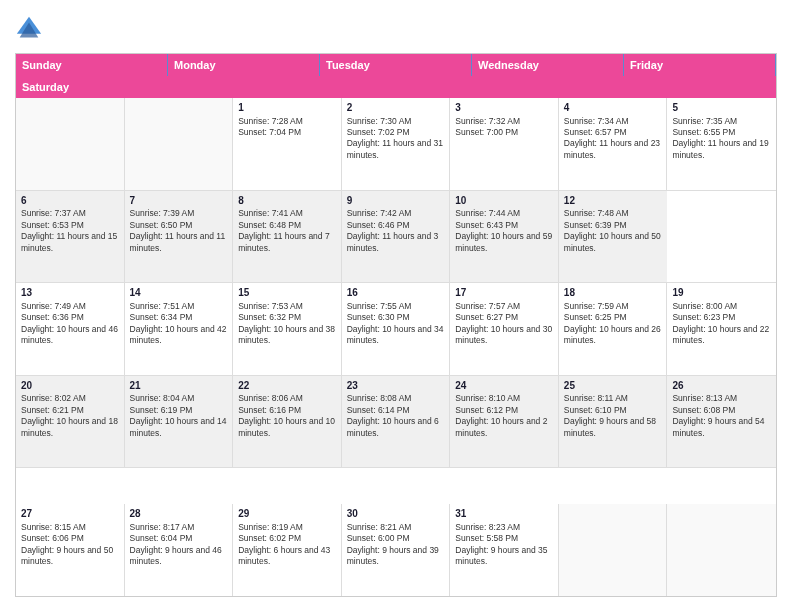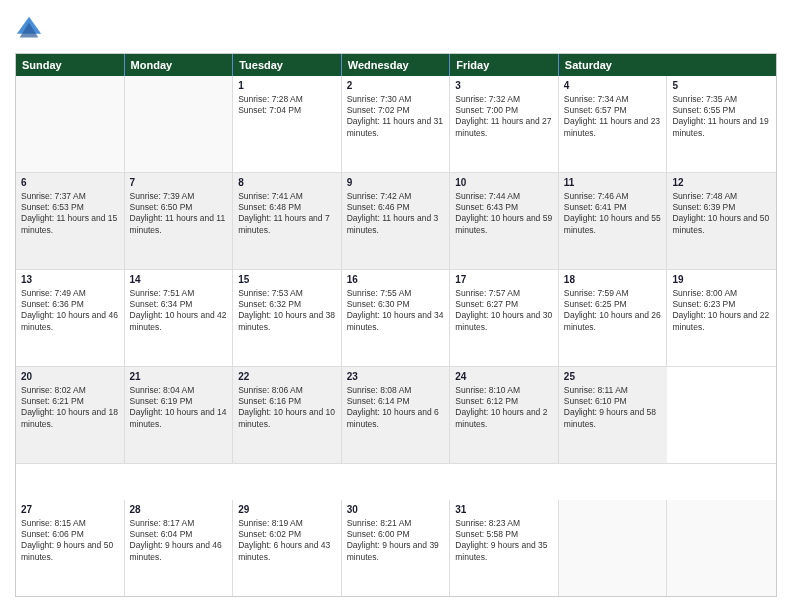--- a/index.html
+++ b/index.html
@@ -55,22 +55,22 @@
       color: #1a1a2e;
     }
     .calendar {
       flex: 1;
       display: flex;
       flex-direction: column;
       border: 1px solid #ccc;
     }
     .cal-header {
       display: grid;
-      grid-template-columns: repeat(7, 1fr);
-      background: #14532d;
+      grid-template-columns: repeat(5, 1fr);
+      background: #ec4899;
     }
     .cal-header-cell {
       color: white;
       font-weight: bold;
       font-size: 11px;
       padding: 5px 6px;
       border-right: 1px solid #5a8ad0;
       text-align: left;
     }
     .cal-header-cell:last-child { border-right: none; }
@@ -134,49 +134,49 @@
         <div class="cal-header-cell">Wednesday</div>
         <div class="cal-header-cell">Friday</div>
         <div class="cal-header-cell">Saturday</div>
       </div>
     <div class="cal-body">
     <div class="cal-row">
           <div class="cal-cell empty"></div>
           <div class="cal-cell empty"></div>
           <div class="cal-cell"><span class="day-num">1</span><span>Sunrise: 7:28 AM</span><br><span>Sunset: 7:04 PM</span><br></div>
           <div class="cal-cell"><span class="day-num">2</span><span>Sunrise: 7:30 AM</span><br><span>Sunset: 7:02 PM</span><br><span>Daylight: 11 hours and 31 minutes.</span></div>
-          <div class="cal-cell"><span class="day-num">3</span><span>Sunrise: 7:32 AM</span><br><span>Sunset: 7:00 PM</span><br><span>Daylight: 11 hours and 27 minutes.</span></div>
+          <div class="cal-cell"><span class="day-num">3</span><span>Sunrise: 7:32 AM</span><br><span>Sunset: 7:00 PM</span><br></div>
           <div class="cal-cell"><span class="day-num">4</span><span>Sunrise: 7:34 AM</span><br><span>Sunset: 6:57 PM</span><br><span>Daylight: 11 hours and 23 minutes.</span></div>
           <div class="cal-cell"><span class="day-num">5</span><span>Sunrise: 7:35 AM</span><br><span>Sunset: 6:55 PM</span><br><span>Daylight: 11 hours and 19 minutes.</span></div>
         </div>
         <div class="cal-row">
           <div class="cal-cell shaded"><span class="day-num">6</span><span>Sunrise: 7:37 AM</span><br><span>Sunset: 6:53 PM</span><br><span>Daylight: 11 hours and 15 minutes.</span></div>
           <div class="cal-cell shaded"><span class="day-num">7</span><span>Sunrise: 7:39 AM</span><br><span>Sunset: 6:50 PM</span><br><span>Daylight: 11 hours and 11 minutes.</span></div>
           <div class="cal-cell shaded"><span class="day-num">8</span><span>Sunrise: 7:41 AM</span><br><span>Sunset: 6:48 PM</span><br><span>Daylight: 11 hours and 7 minutes.</span></div>
           <div class="cal-cell shaded"><span class="day-num">9</span><span>Sunrise: 7:42 AM</span><br><span>Sunset: 6:46 PM</span><br><span>Daylight: 11 hours and 3 minutes.</span></div>
           <div class="cal-cell shaded"><span class="day-num">10</span><span>Sunrise: 7:44 AM</span><br><span>Sunset: 6:43 PM</span><br><span>Daylight: 10 hours and 59 minutes.</span></div>
-          <div class="cal-cell shaded"><span class="day-num">11</span><span>Sunrise: 7:46 AM</span><br><span>Sunset: 6:41 PM</span><br><span>Daylight: 10 hours and 55 minutes.</span></div>
           <div class="cal-cell shaded"><span class="day-num">12</span><span>Sunrise: 7:48 AM</span><br><span>Sunset: 6:39 PM</span><br><span>Daylight: 10 hours and 50 minutes.</span></div>
         </div>
         <div class="cal-row">
           <div class="cal-cell"><span class="day-num">13</span><span>Sunrise: 7:49 AM</span><br><span>Sunset: 6:36 PM</span><br><span>Daylight: 10 hours and 46 minutes.</span></div>
           <div class="cal-cell"><span class="day-num">14</span><span>Sunrise: 7:51 AM</span><br><span>Sunset: 6:34 PM</span><br><span>Daylight: 10 hours and 42 minutes.</span></div>
           <div class="cal-cell"><span class="day-num">15</span><span>Sunrise: 7:53 AM</span><br><span>Sunset: 6:32 PM</span><br><span>Daylight: 10 hours and 38 minutes.</span></div>
           <div class="cal-cell"><span class="day-num">16</span><span>Sunrise: 7:55 AM</span><br><span>Sunset: 6:30 PM</span><br><span>Daylight: 10 hours and 34 minutes.</span></div>
           <div class="cal-cell"><span class="day-num">17</span><span>Sunrise: 7:57 AM</span><br><span>Sunset: 6:27 PM</span><br><span>Daylight: 10 hours and 30 minutes.</span></div>
           <div class="cal-cell"><span class="day-num">18</span><span>Sunrise: 7:59 AM</span><br><span>Sunset: 6:25 PM</span><br><span>Daylight: 10 hours and 26 minutes.</span></div>
           <div class="cal-cell"><span class="day-num">19</span><span>Sunrise: 8:00 AM</span><br><span>Sunset: 6:23 PM</span><br><span>Daylight: 10 hours and 22 minutes.</span></div>
         </div>
         <div class="cal-row">
           <div class="cal-cell shaded"><span class="day-num">20</span><span>Sunrise: 8:02 AM</span><br><span>Sunset: 6:21 PM</span><br><span>Daylight: 10 hours and 18 minutes.</span></div>
           <div class="cal-cell shaded"><span class="day-num">21</span><span>Sunrise: 8:04 AM</span><br><span>Sunset: 6:19 PM</span><br><span>Daylight: 10 hours and 14 minutes.</span></div>
           <div class="cal-cell shaded"><span class="day-num">22</span><span>Sunrise: 8:06 AM</span><br><span>Sunset: 6:16 PM</span><br><span>Daylight: 10 hours and 10 minutes.</span></div>
           <div class="cal-cell shaded"><span class="day-num">23</span><span>Sunrise: 8:08 AM</span><br><span>Sunset: 6:14 PM</span><br><span>Daylight: 10 hours and 6 minutes.</span></div>
           <div class="cal-cell shaded"><span class="day-num">24</span><span>Sunrise: 8:10 AM</span><br><span>Sunset: 6:12 PM</span><br><span>Daylight: 10 hours and 2 minutes.</span></div>
           <div class="cal-cell shaded"><span class="day-num">25</span><span>Sunrise: 8:11 AM</span><br><span>Sunset: 6:10 PM</span><br><span>Daylight: 9 hours and 58 minutes.</span></div>
+          <div class="cal-cell shaded"><span class="day-num">26</span><span>Sunrise: 8:13 AM</span><br><span>Sunset: 6:08 PM</span><br><span>Daylight: 9 hours and 54 minutes.</span></div>
         </div>
         <div class="cal-row">
           <div class="cal-cell"><span class="day-num">27</span><span>Sunrise: 8:15 AM</span><br><span>Sunset: 6:06 PM</span><br><span>Daylight: 9 hours and 50 minutes.</span></div>
           <div class="cal-cell"><span class="day-num">28</span><span>Sunrise: 8:17 AM</span><br><span>Sunset: 6:04 PM</span><br><span>Daylight: 9 hours and 46 minutes.</span></div>
           <div class="cal-cell"><span class="day-num">29</span><span>Sunrise: 8:19 AM</span><br><span>Sunset: 6:02 PM</span><br><span>Daylight: 6 hours and 43 minutes.</span></div>
           <div class="cal-cell"><span class="day-num">30</span><span>Sunrise: 8:21 AM</span><br><span>Sunset: 6:00 PM</span><br><span>Daylight: 9 hours and 39 minutes.</span></div>
           <div class="cal-cell"><span class="day-num">31</span><span>Sunrise: 8:23 AM</span><br><span>Sunset: 5:58 PM</span><br><span>Daylight: 9 hours and 35 minutes.</span></div>
           <div class="cal-cell empty"></div>
           <div class="cal-cell empty"></div>
         </div>

